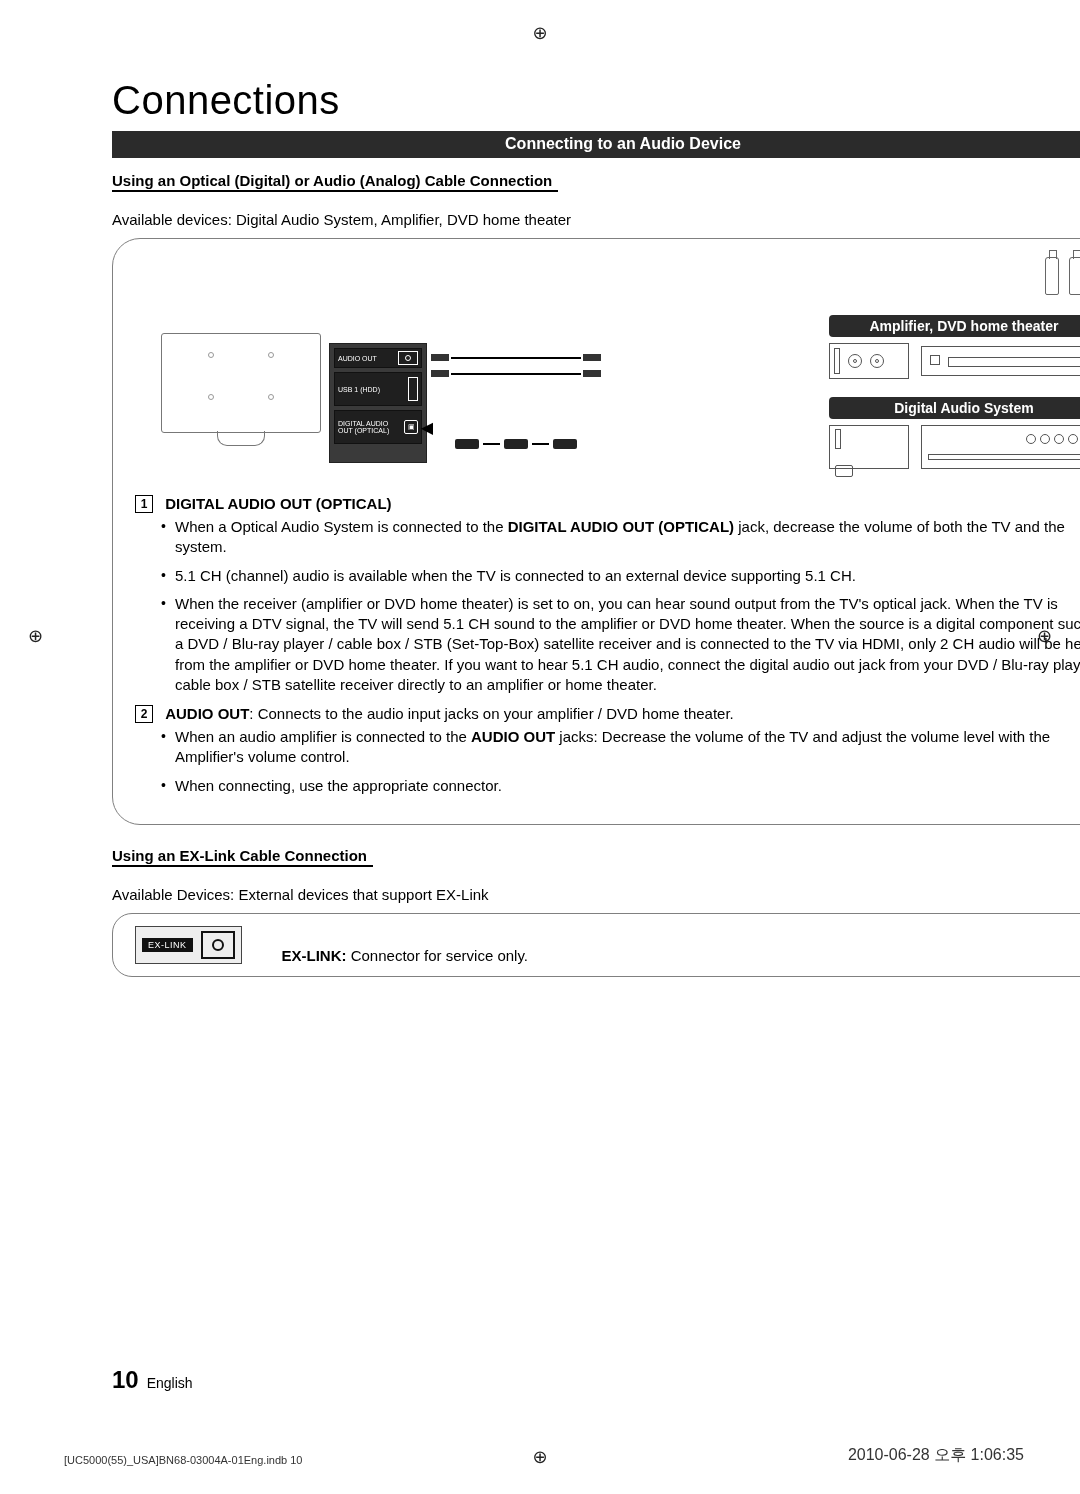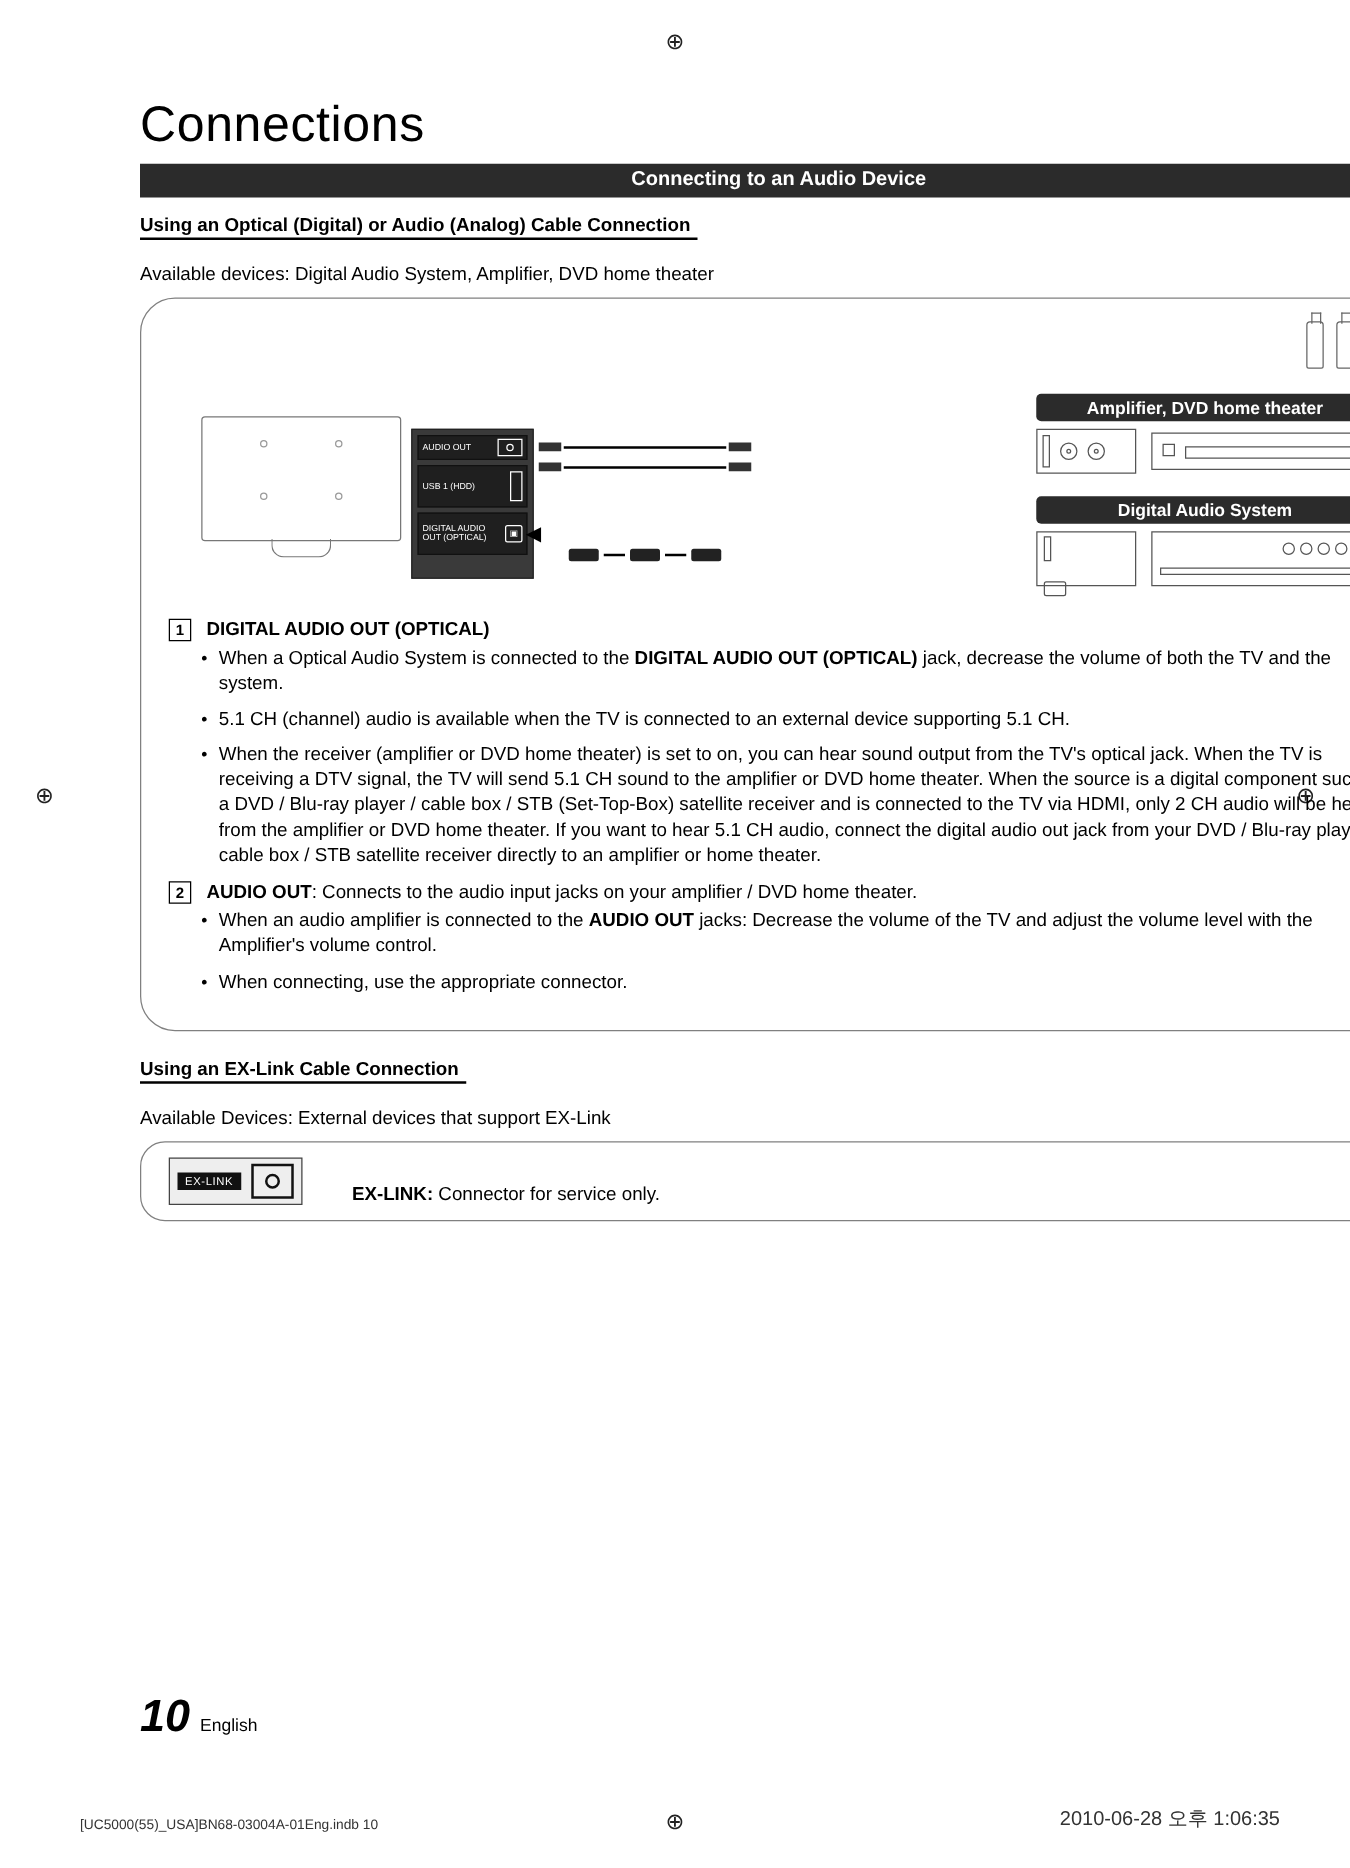--- a/index.html
+++ b/index.html
@@ -107,21 +107,21 @@
   ul.b li::before { content: "•"; position: absolute; left: 0; top: 0; color:#000; font-size: 14px; }
 
   
   .panel2 { border: 1px solid #808080; border-radius: 20px; padding: 12px 22px; display:flex; align-items:flex-end; gap: 40px; }
   .exlinkport { display:flex; align-items:center; gap:8px; border:1px solid #444; padding:4px 6px; background:#eee;}
   .exlinkport .lbl { background:#111; color:#fff; font-size:9px; padding:2px 6px; letter-spacing:0.5px;}
   .exlinkport .jk { width:34px; height:28px; border:2px solid #111; display:flex;align-items:center;justify-content:center;}
   .exlinkport .jk .pin{width:12px;height:12px;border:2px solid #111;border-radius:50%;}
 
   .footer { position: absolute; left: 112px; bottom: 100px; display:flex; align-items:baseline; gap:8px;}
-  .footer .pg { font-size: 36px; font-weight: 800; font-style: italic; }
+  .footer .pg { font-size: 24px; font-weight: 800; }
   .footer .lang { font-size: 14px; }
 
   .indb { position: absolute; left: 64px; bottom: 28px; font-size: 11px; color:#333; }
   .crop-bot { position: absolute; left: 50%; bottom: 26px; transform: translateX(-50%); font-size: 18px; color:#222; }
   .timestamp { position: absolute; right: 56px; bottom: 28px; font-size: 16px; color:#333; }
 </style>
 </head>
 <body>
 
 <span class="crop-top">⊕</span>

